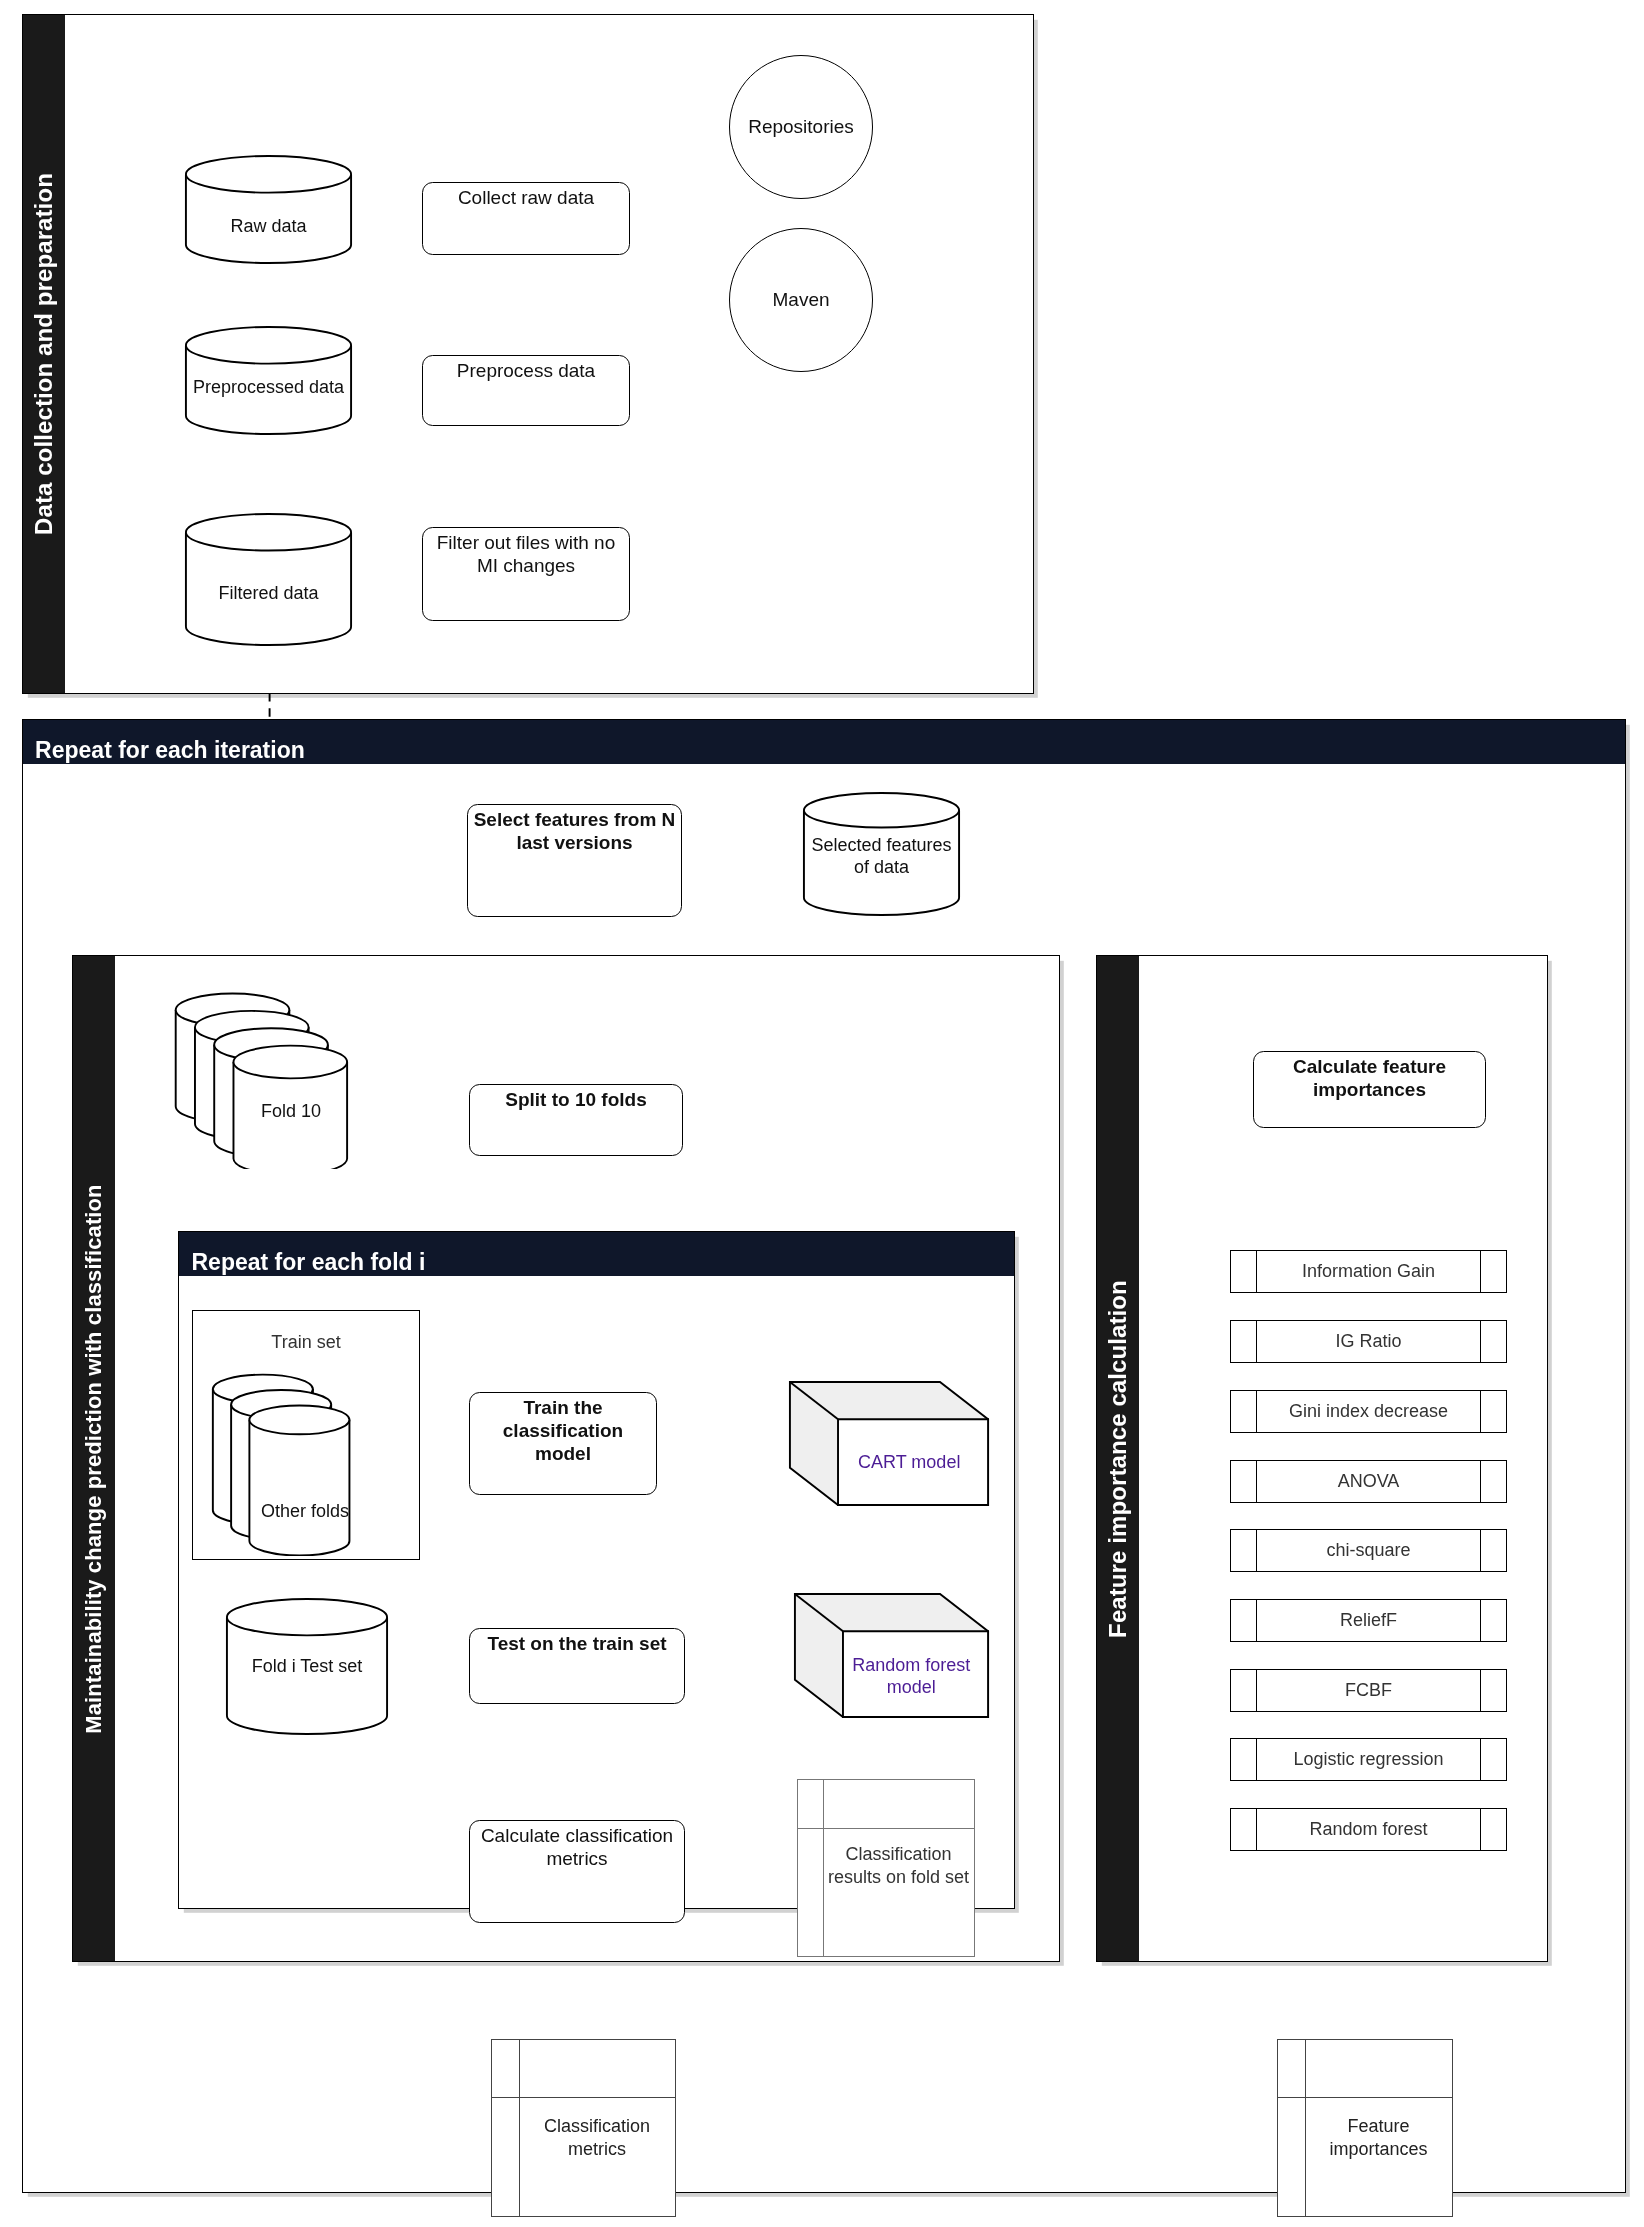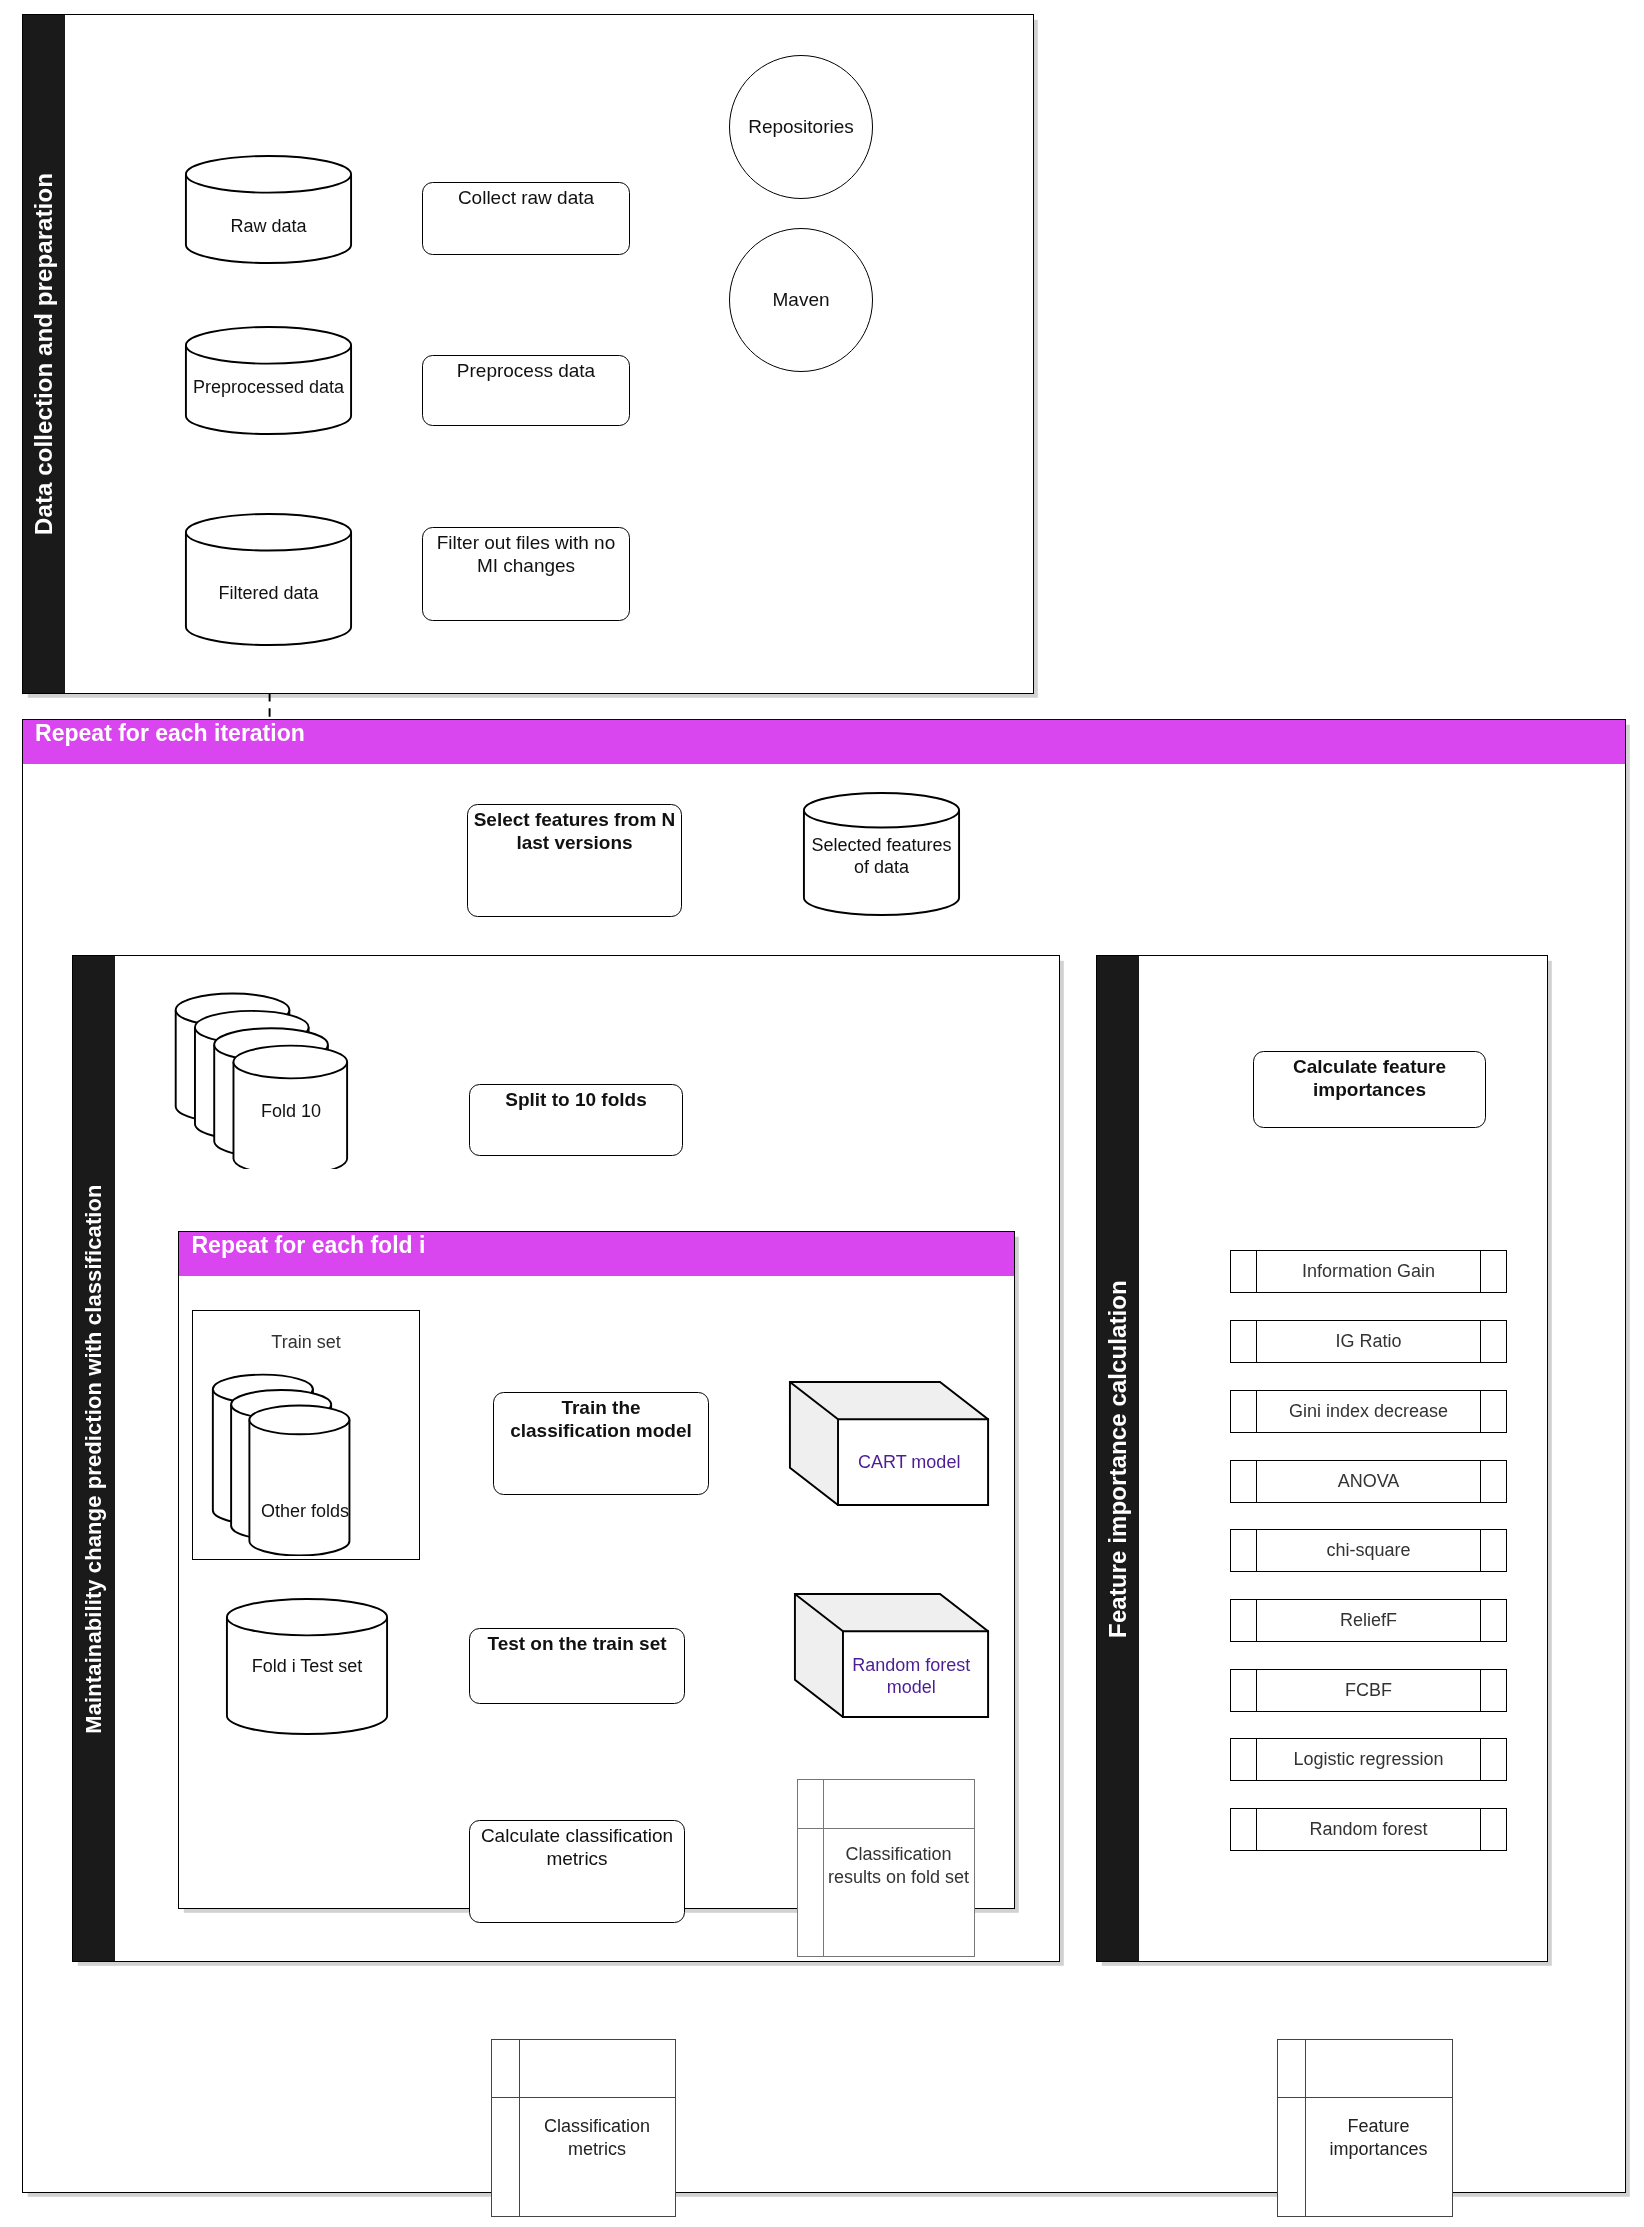--- a/index.html
+++ b/index.html
@@ -11,22 +11,22 @@
   
   .pool{position:absolute;box-sizing:border-box;border:1.9px solid #000;background:#fff;
         box-shadow:4.8px 4.8px 0 -1px rgba(0,0,0,0.18);}
   .pool-lane-v{position:absolute;left:0;top:0;bottom:0;width:42px;background:#1a1a1a;
         display:flex;align-items:center;justify-content:center;}
   .pool-lane-v span{display:block;color:#fff;font-weight:bold;font-size:24px;
         white-space:nowrap;transform:rotate(-90deg);letter-spacing:0.1px;}
 
   .pool-h{position:absolute;box-sizing:border-box;border:1.9px solid #000;background:#fff;
         box-shadow:4.8px 4.8px 0 -1px rgba(0,0,0,0.18);}
-  .pool-lane-h{position:absolute;left:0;right:0;top:0;height:44px;background:#d946ef;
-        display:flex;align-items:flex-start;padding-left:12.5px;}
+  .pool-lane-h{position:absolute;left:0;right:0;top:0;height:44px;background:#0f172a;
+        display:flex;align-items:flex-end;padding-left:12.5px;}
   .pool-lane-h span{color:#fff;font-weight:bold;font-size:23px;white-space:nowrap;}
 
   .plain-box{position:absolute;box-sizing:border-box;border:1.4px solid #000;background:#fff;}
 
   
   .proc{position:absolute;box-sizing:border-box;border:1.7px solid #000;border-radius:10.6px;
         background:#fff;display:flex;align-items:flex-start;justify-content:center;text-align:center;
         font-size:19px;line-height:1.22;color:#111;padding:2.9px 4.8px;}
   .proc.bold{font-weight:bold;}
 
@@ -251,21 +251,21 @@
         <ellipse cx="112" cy="48" rx="104" ry="30"></ellipse>
         <path d="M46,80 L46,332 A104,30 0 0,0 254,332 L254,80"></path>
         <ellipse cx="150" cy="80" rx="104" ry="30"></ellipse>
         <path d="M84,112 L84,364 A104,30 0 0,0 292,364 L292,112"></path>
         <ellipse cx="188" cy="112" rx="104" ry="30"></ellipse>
       </g>
     </svg>
     <div class="lbl" style="top:135px;left:48px;right:58px;">Other folds</div>
   </div>
 
-  <div class="proc bold" style="left:469px;top:1392px;width:216px;height:103px;margin-left:24px;">
+  <div class="proc bold" style="left:469px;top:1392px;width:188px;height:103px;">
     <span>Train the classification model</span>
   </div>
 
   <div class="cube" style="left:788px;top:1380px;width:202px;height:127px;">
     <svg viewBox="0 0 420 265" preserveAspectRatio="none">
       <path d="M4,4 L316,4 L416,82 L416,261 L104,261 L4,183 Z" fill="#efefef" stroke="#000" stroke-width="4"></path>
       <path d="M104,82 L416,82 L416,261 L104,261 Z" fill="#fff" stroke="#000" stroke-width="4"></path>
       <path d="M4,4 L104,82" stroke="#000" stroke-width="4" fill="none"></path>
     </svg>
     <div class="lbl" style="top:72px;">CART model</div>

